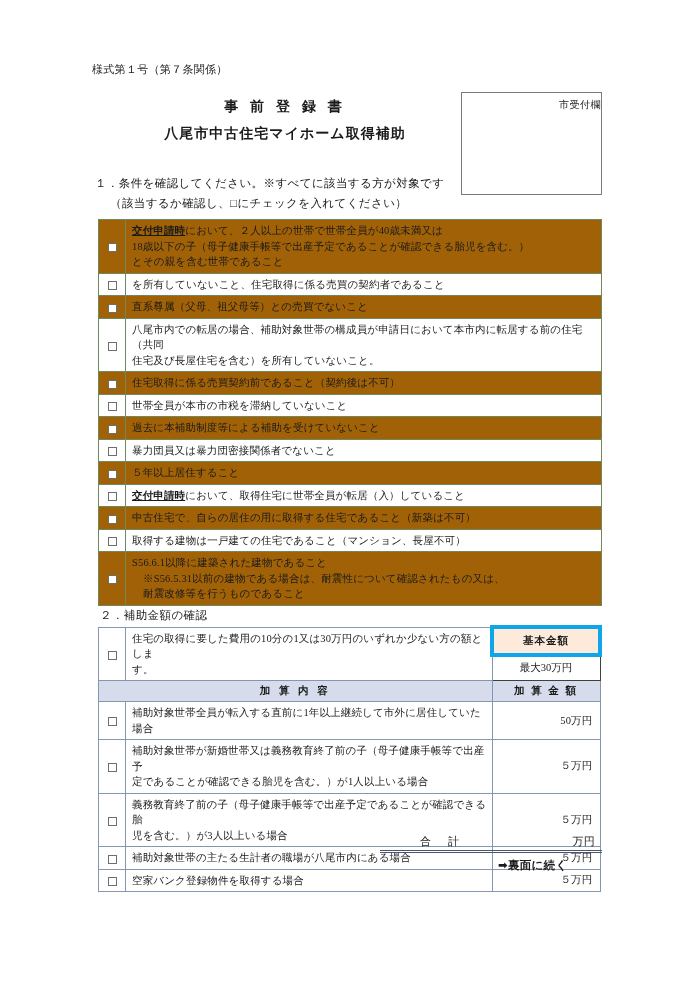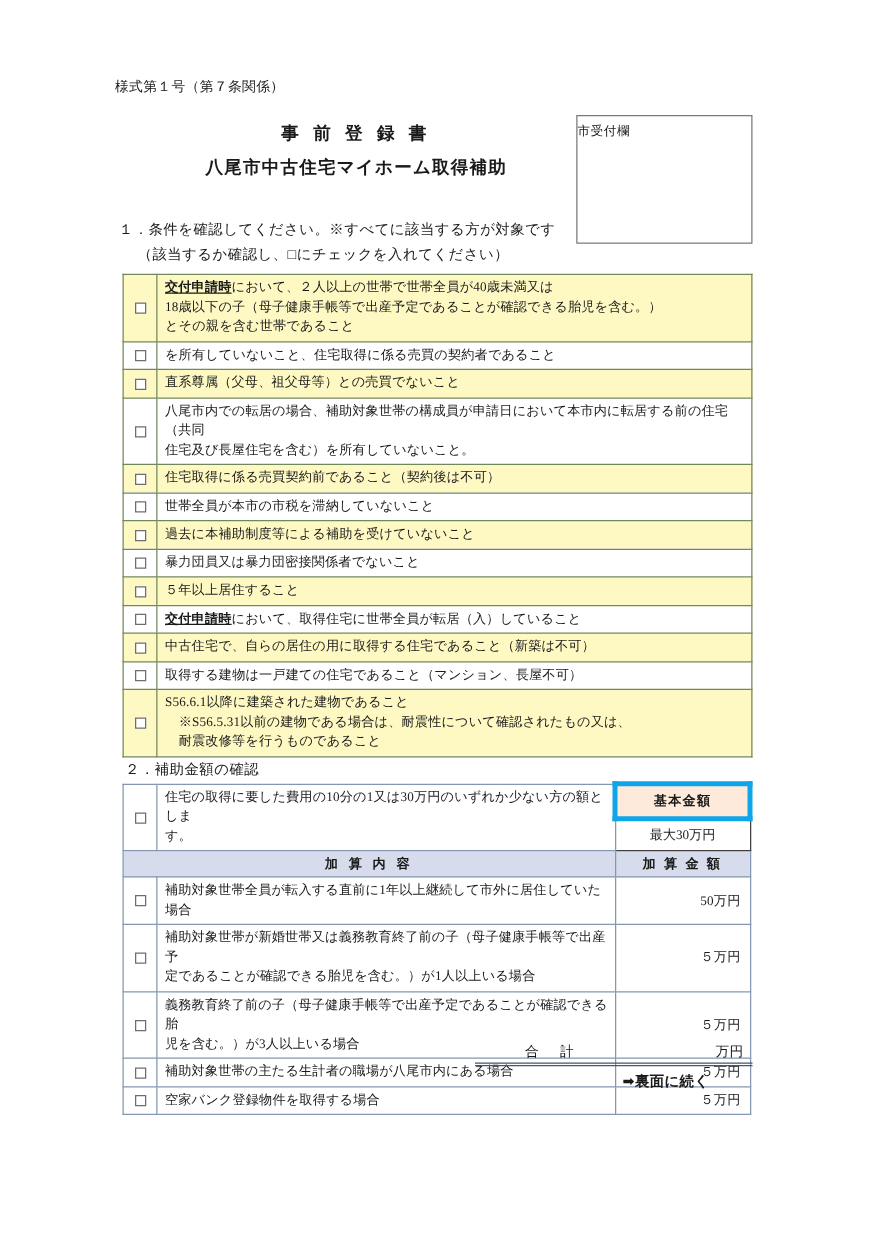--- a/index.html
+++ b/index.html
@@ -56,35 +56,35 @@
     position: absolute;
     left: 461px;
     top: 92px;
     width: 141px;
     height: 103px;
     border: 1px solid #7a7a7a;
     box-sizing: border-box;
   }
   .reception-label {
     font-size: 10px;
-    text-align: left;
+    text-align: right;
     margin-top: 5px;
     letter-spacing: 0.5px;
   }
 
   .doc-title {
     position: absolute;
     left: 120px;
     top: 98px;
     width: 330px;
     text-align: center;
     font-size: 14px;
     font-weight: bold;
     letter-spacing: 4px;
-    font-family: Liberation Serif, serif;
+    font-family: Liberation Sans, sans-serif;
   }
   .doc-subtitle {
     position: absolute;
     left: 120px;
     top: 125px;
     width: 330px;
     text-align: center;
     font-size: 14px;
     font-weight: bold;
     letter-spacing: 1px;
@@ -127,21 +127,21 @@
     width: 26px;
     text-align: center;
     padding: 0;
   }
   .check-table td.txt-cell {
     padding: 3px 4px 3px 6px;
     font-size: 10.5px;
     line-height: 15.5px;
     letter-spacing: 0.15px;
   }
-  .row-green td { background: #fef9c3; }
+  .row-green td { background: #a16207; }
   .row-white td { background: #ffffff; }
 
   .cbox {
     display: inline-block;
     width: 9px;
     height: 9px;
     border: 1px solid #6e6e6e;
     background: #ffffff;
     box-sizing: border-box;
     vertical-align: middle;

